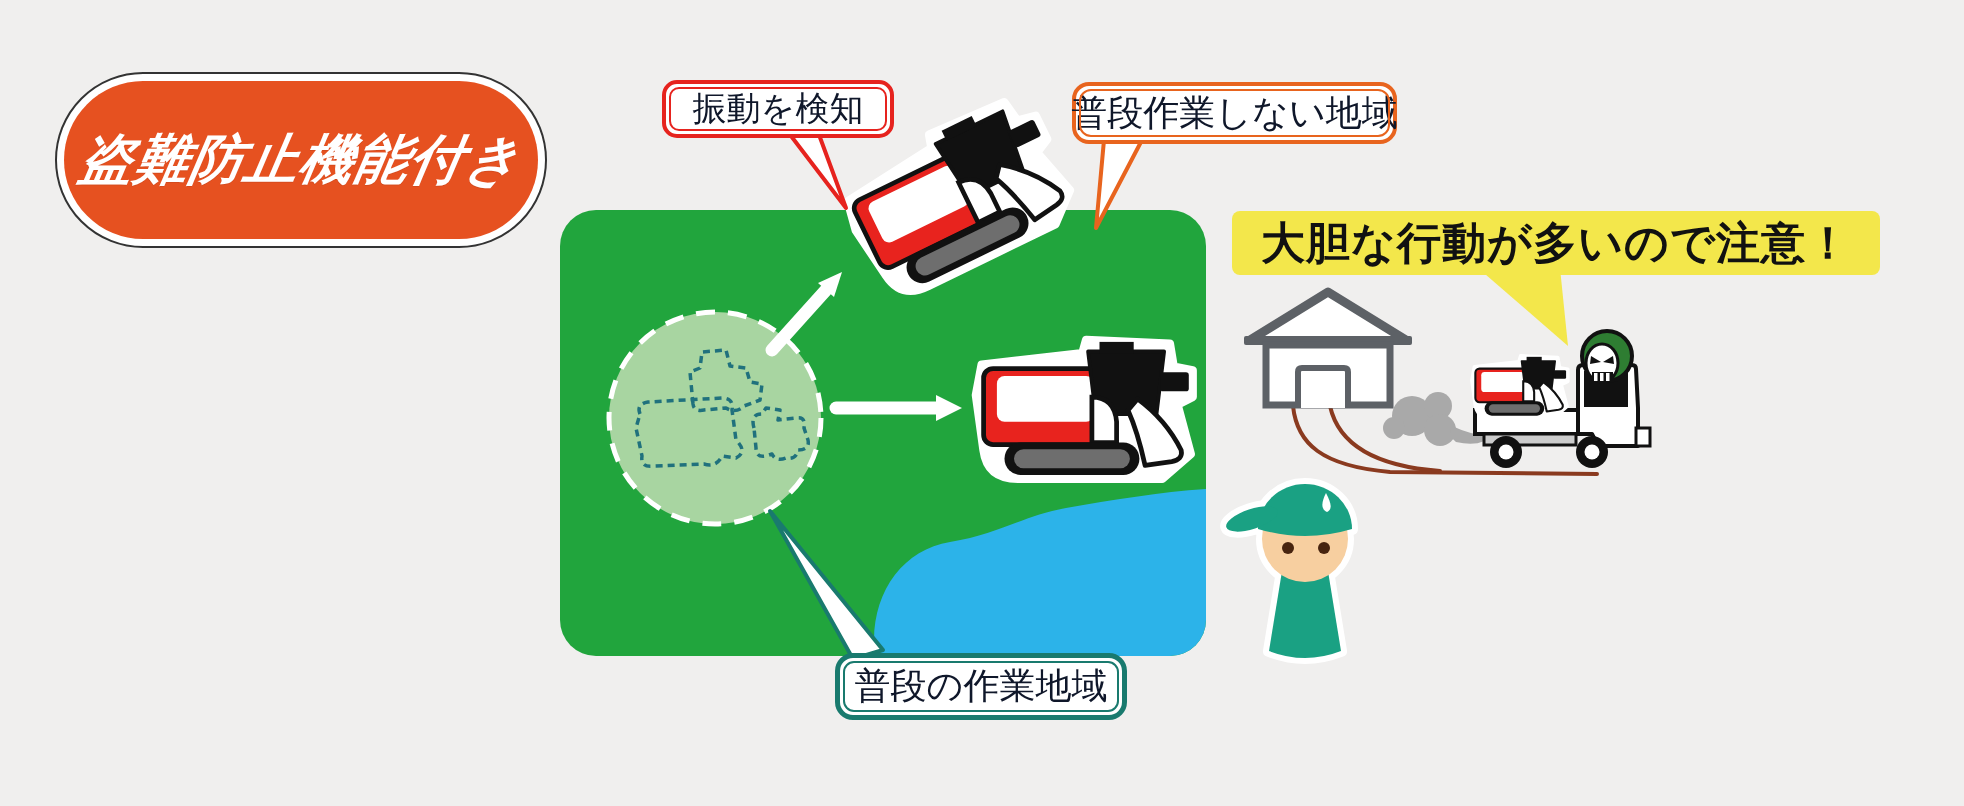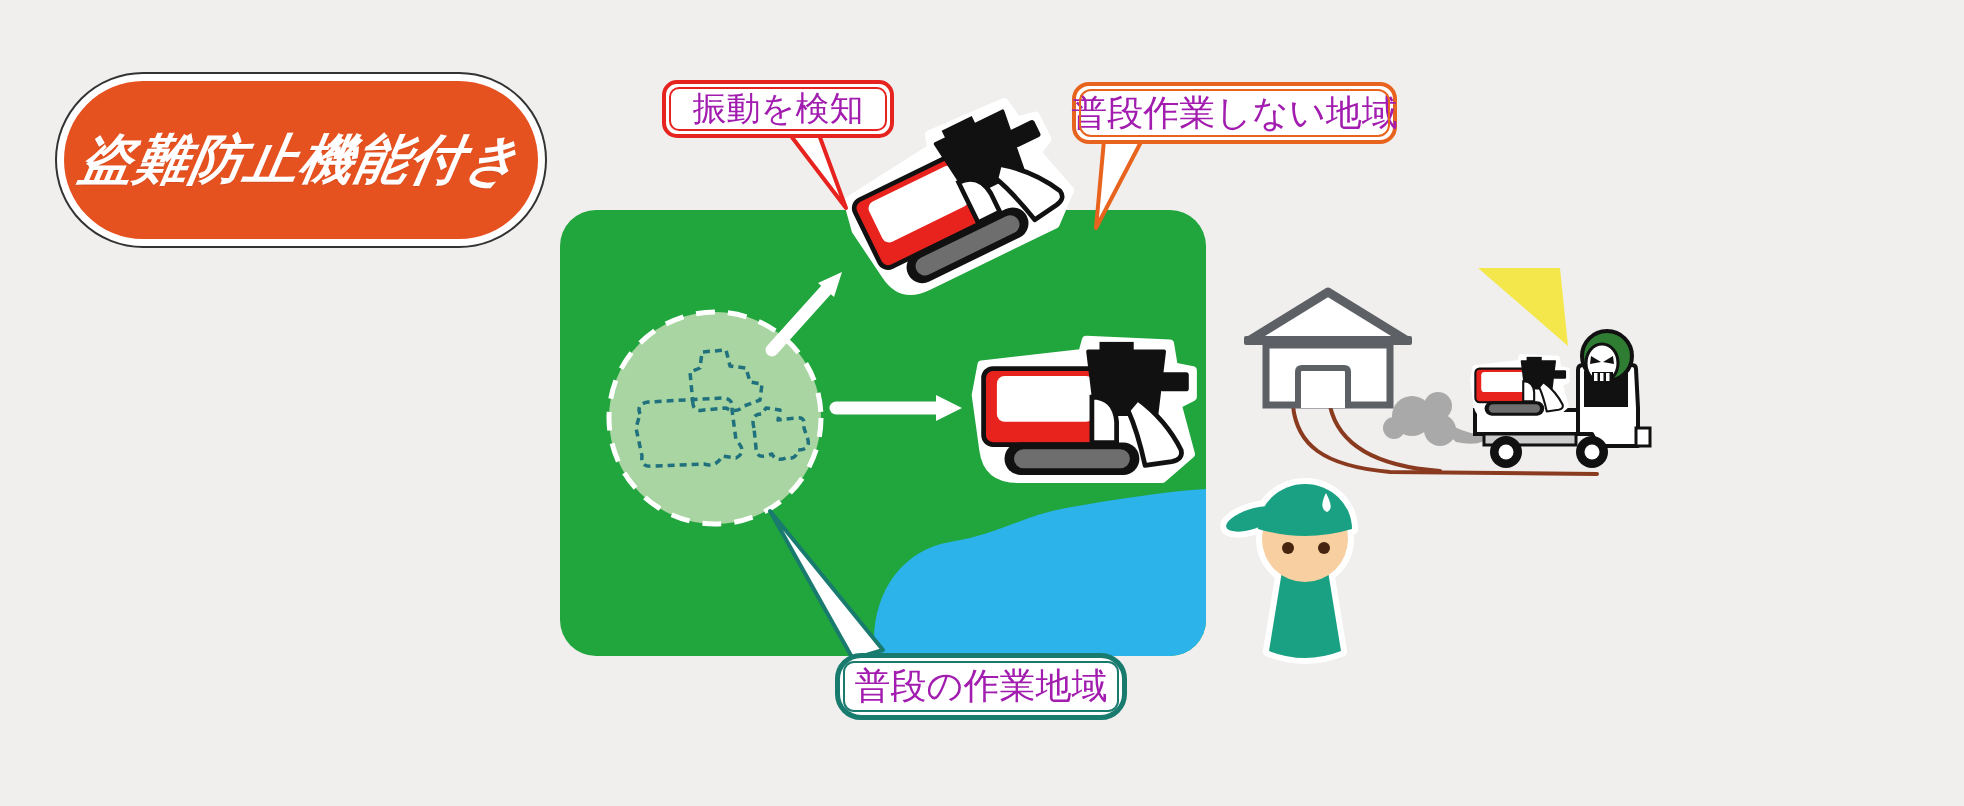--- a/index.html
+++ b/index.html
@@ -22,28 +22,28 @@
   .badge-inner span{
     color:#fff;font-size:54px;font-weight:bold;font-style:italic;
     transform:skewX(-10deg);letter-spacing:1px;white-space:nowrap;
     text-shadow:0 1px 0 rgba(0,0,0,.08);
   }
 
   
   .callout{
     position:absolute;background:#fff;box-sizing:border-box;
     display:flex;align-items:center;justify-content:center;
-    color:#a21caf;white-space:nowrap;
+    color:#0f172a;white-space:nowrap;
   }
   .callout .inner-line{position:absolute;inset:3px;border-radius:9px;pointer-events:none;}
   .co-vibration{left:662px;top:80px;width:232px;height:58px;border:4px solid #e6231e;border-radius:15px;font-size:34px;}
   .co-vibration .inner-line{border:2px solid #e6231e;border-radius:10px;}
   .co-unusual{left:1072px;top:82px;width:325px;height:62px;border:4px solid #e8641e;border-radius:17px;font-size:36px;}
   .co-unusual .inner-line{border:2px solid #e8641e;border-radius:12px;}
-  .co-usual{left:835px;top:653px;width:292px;height:67px;border:5px solid #197a6e;border-radius:26px;font-size:36px;}
+  .co-usual{left:835px;top:653px;width:292px;height:67px;border:5px solid #197a6e;border-radius:18px;font-size:36px;}
   .co-usual .inner-line{border:2px solid #197a6e;border-radius:11px;}
 
   
   .warning{
     position:absolute;left:1232px;top:211px;width:648px;height:64px;
     background:#f3e74b;border-radius:8px;box-sizing:border-box;
     display:flex;align-items:center;justify-content:center;
     color:#111;font-size:44px;font-weight:bold;letter-spacing:1px;white-space:nowrap;
   }
 </style>
@@ -186,14 +186,17 @@
   <div class="callout co-unusual">
     <div class="inner-line"></div>
     <span>普段作業しない地域</span>
   </div>
 
   <div class="callout co-usual">
     <div class="inner-line"></div>
     <span>普段の作業地域</span>
   </div>
 
+  <div class="warning">
+    <span>大胆な行動が多いので注意！</span>
+  </div>
 
 </div>
 
 </body></html>

